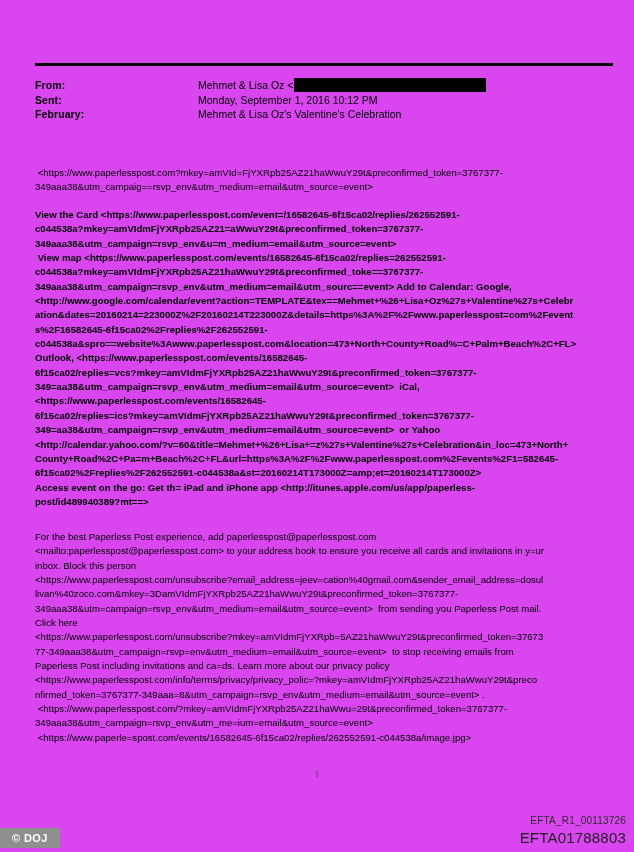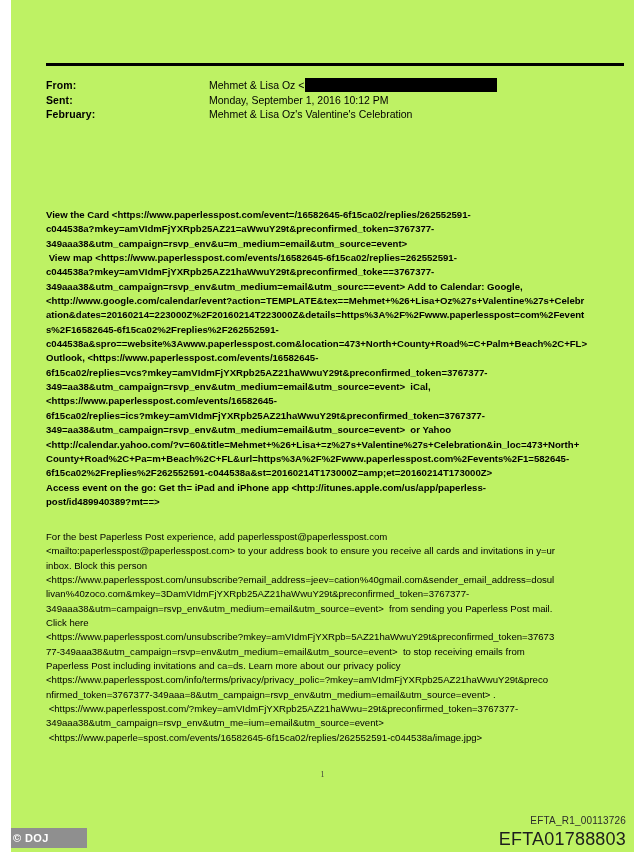--- a/index.html
+++ b/index.html
@@ -12,22 +12,21 @@
     height: 852px;
     position: relative;
     font-family: "Liberation Sans", sans-serif;
     color: #000000;
     overflow: hidden;
   }
 
   .page {
     position: absolute;
     inset: 0;
-    background: #bef264;
-    margin-left: 11px;
+    background: #d946ef;
   }
 
   
   .header-rule {
     position: absolute;
     left: 35px;
     top: 63px;
     width: 578px;
     height: 3px;
     background: #000000;
@@ -109,38 +108,38 @@
     font-family: "Liberation Sans", sans-serif;
     color: #2b2b2b;
   }
   .bates-top {
     top: 815px;
     font-size: 10px;
     letter-spacing: 0.2px;
   }
   .bates-bottom {
     top: 829px;
-    font-size: 18px;
+    font-size: 15px;
     letter-spacing: 0.2px;
     color: #1d1d1d;
   }
 
   
   .doj-badge {
     position: absolute;
     left: 0px;
     top: 828px;
-    width: 76px;
+    width: 60px;
     height: 20px;
     background: #8f8f8f;
     color: #ffffff;
     font-size: 11px;
     font-weight: bold;
     line-height: 20px;
-    padding-left: 2px;
+    padding-left: 12px;
     box-sizing: border-box;
     letter-spacing: 0.4px;
   }
 </style>
 </head>
 <body>
 
 <div class="page">
 
   <div class="header-rule"></div>
@@ -158,20 +157,21 @@
     </div>
 
 
     <div class="hdr-row">
       <div class="hdr-label">February:</div>
       <div class="hdr-value">Mehmet &amp; Lisa Oz's Valentine's Celebration</div>
     </div>
 
   </div>
 
+  <div class="body-block" id="block-1"><span class="ln"> &lt;https://www.paperlesspost.com?mkey=amVId=FjYXRpb25AZ21haWwuY29t&amp;preconfirmed_token=3767377-</span><span class="ln">349aaa38&amp;utm_campaig==rsvp_env&amp;utm_medium=email&amp;utm_source=event&gt;</span></div>
 
   <div class="body-block" id="block-2"><span class="ln">View the Card &lt;https://www.paperlesspost.com/event=/16582645-6f15ca02/replies/262552591-</span><span class="ln">c044538a?mkey=amVIdmFjYXRpb25AZ21=aWwuY29t&amp;preconfirmed_token=3767377-</span><span class="ln">349aaa38&amp;utm_campaign=rsvp_env&amp;u=m_medium=email&amp;utm_source=event&gt;</span><span class="ln"> View map &lt;https://www.paperlesspost.com/events/16582645-6f15ca02/replies=262552591-</span><span class="ln">c044538a?mkey=amVIdmFjYXRpb25AZ21haWwuY29t&amp;preconfirmed_toke==3767377-</span><span class="ln">349aaa38&amp;utm_campaign=rsvp_env&amp;utm_medium=email&amp;utm_sourc==event&gt; Add to Calendar: Google,</span><span class="ln">&lt;http://www.google.com/calendar/event?action=TEMPLATE&amp;tex==Mehmet+%26+Lisa+Oz%27s+Valentine%27s+Celebr</span><span class="ln">ation&amp;dates=20160214=223000Z%2F20160214T223000Z&amp;details=https%3A%2F%2Fwww.paperlesspost=com%2Fevent</span><span class="ln">s%2F16582645-6f15ca02%2Freplies%2F262552591-</span><span class="ln">c044538a&amp;spro==website%3Awww.paperlesspost.com&amp;location=473+North+County+Road%=C+Palm+Beach%2C+FL&gt;</span><span class="ln">Outlook, &lt;https://www.paperlesspost.com/events/16582645-</span><span class="ln">6f15ca02/replies=vcs?mkey=amVIdmFjYXRpb25AZ21haWwuY29t&amp;preconfirmed_token=3767377-</span><span class="ln">349=aa38&amp;utm_campaign=rsvp_env&amp;utm_medium=email&amp;utm_source=event&gt;  iCal,</span><span class="ln">&lt;https://www.paperlesspost.com/events/16582645-</span><span class="ln">6f15ca02/replies=ics?mkey=amVIdmFjYXRpb25AZ21haWwuY29t&amp;preconfirmed_token=3767377-</span><span class="ln">349=aa38&amp;utm_campaign=rsvp_env&amp;utm_medium=email&amp;utm_source=event&gt;  or Yahoo</span><span class="ln">&lt;http://calendar.yahoo.com/?v=60&amp;title=Mehmet+%26+Lisa+=z%27s+Valentine%27s+Celebration&amp;in_loc=473+North+</span><span class="ln">County+Road%2C+Pa=m+Beach%2C+FL&amp;url=https%3A%2F%2Fwww.paperlesspost.com%2Fevents%2F1=582645-</span><span class="ln">6f15ca02%2Freplies%2F262552591-c044538a&amp;st=20160214T173000Z=amp;et=20160214T173000Z&gt;</span><span class="ln">Access event on the go: Get th= iPad and iPhone app &lt;http://itunes.apple.com/us/app/paperless-</span><span class="ln">post/id489940389?mt==&gt;</span></div>
 
   <div class="body-block" id="block-3"><span class="ln">For the best Paperless Post experience, add paperlesspost@paperlesspost.com</span><span class="ln">&lt;mailto:paperlesspost@paperlesspost.com&gt; to your address book to ensure you receive all cards and invitations in y=ur</span><span class="ln">inbox. Block this person</span><span class="ln">&lt;https://www.paperlesspost.com/unsubscribe?email_address=jeev=cation%40gmail.com&amp;sender_email_address=dosul</span><span class="ln">livan%40zoco.com&amp;mkey=3DamVIdmFjYXRpb25AZ21haWwuY29t&amp;preconfirmed_token=3767377-</span><span class="ln">349aaa38&amp;utm=campaign=rsvp_env&amp;utm_medium=email&amp;utm_source=event&gt;  from sending you Paperless Post mail.</span><span class="ln">Click here</span><span class="ln">&lt;https://www.paperlesspost.com/unsubscribe?mkey=amVIdmFjYXRpb=5AZ21haWwuY29t&amp;preconfirmed_token=37673</span><span class="ln">77-349aaa38&amp;utm_campaign=rsvp=env&amp;utm_medium=email&amp;utm_source=event&gt;  to stop receiving emails from</span><span class="ln">Paperless Post including invitations and ca=ds. Learn more about our privacy policy</span><span class="ln">&lt;https://www.paperlesspost.com/info/terms/privacy/privacy_polic=?mkey=amVIdmFjYXRpb25AZ21haWwuY29t&amp;preco</span><span class="ln">nfirmed_token=3767377-349aaa=8&amp;utm_campaign=rsvp_env&amp;utm_medium=email&amp;utm_source=event&gt; .</span><span class="ln"> &lt;https://www.paperlesspost.com/?mkey=amVIdmFjYXRpb25AZ21haWwu=29t&amp;preconfirmed_token=3767377-</span><span class="ln">349aaa38&amp;utm_campaign=rsvp_env&amp;utm_me=ium=email&amp;utm_source=event&gt;</span><span class="ln"> &lt;https://www.paperle=spost.com/events/16582645-6f15ca02/replies/262552591-c044538a/image.jpg&gt;</span></div>
 
   <div class="page-number">1</div>
 
   <div class="bates bates-top">EFTA_R1_00113726</div>
   <div class="bates bates-bottom">EFTA01788803</div>
 

